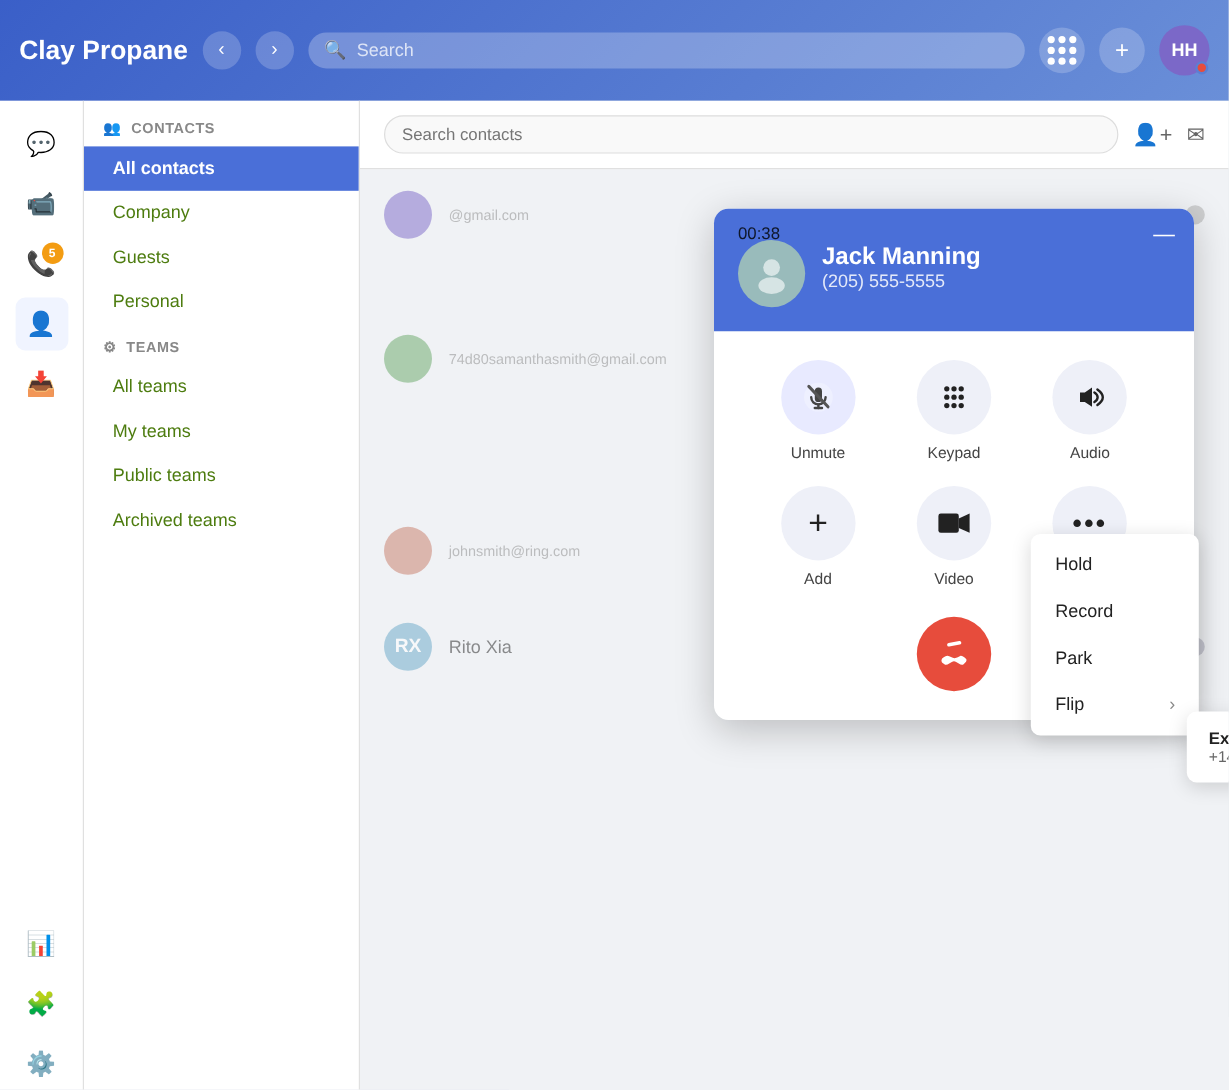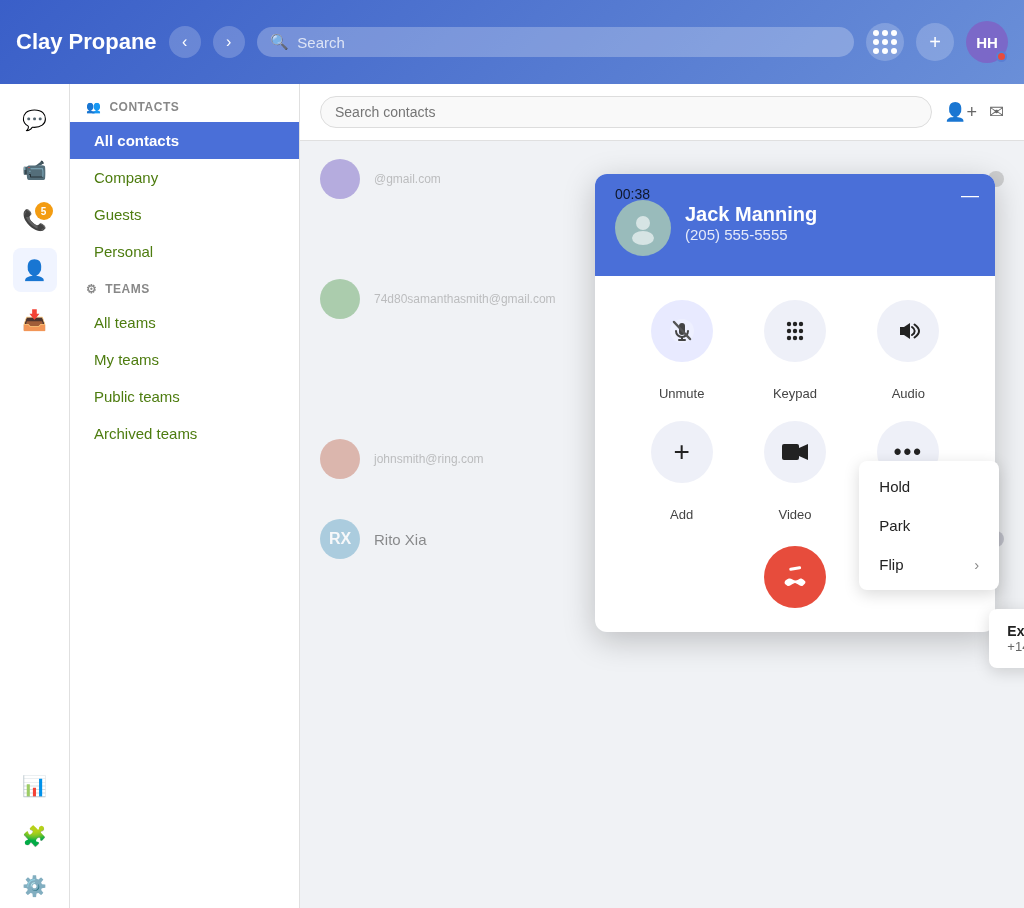--- a/index.html
+++ b/index.html
@@ -49,21 +49,21 @@
     .call-header { background: #4a6fd8; border-radius: 12px 12px 0 0; padding: 16px 20px 20px; display: flex; align-items: center; gap: 14px; position: relative; }
     .call-timer { position: absolute; top: 12px; left: 20px; color: #0f172a; font-size: 14px; font-weight: 500; }
     .call-minimize { position: absolute; top: 12px; right: 16px; color: white; background: none; border: none; font-size: 18px; cursor: pointer; line-height: 1; }
     .caller-avatar-placeholder { width: 56px; height: 56px; border-radius: 50%; background: #9bb; display: flex; align-items: center; justify-content: center; font-size: 22px; color: white; margin-top: 10px; }
     .caller-info { }
     .caller-name { color: white; font-size: 20px; font-weight: 700; }
     .caller-number { color: rgba(255,255,255,0.85); font-size: 15px; }
 
     
     .call-controls { padding: 24px 30px 20px; display: flex; justify-content: space-around; align-items: flex-start; }
-    .ctrl-item { display: flex; flex-direction: column; align-items: center; gap: 24px; cursor: pointer; }
+    .ctrl-item { display: flex; flex-direction: column; align-items: center; gap: 8px; cursor: pointer; }
     .ctrl-circle { width: 62px; height: 62px; border-radius: 50%; background: #eef0f8; display: flex; align-items: center; justify-content: center; font-size: 24px; }
     .ctrl-label { font-size: 13px; color: #444; }
 
     
     .more-controls { padding: 0 30px 16px; display: flex; justify-content: space-around; align-items: flex-start; position: relative; }
     .dropdown-menu { position: absolute; top: 40px; right: -60px; background: white; border-radius: 8px; box-shadow: 0 4px 16px rgba(0,0,0,0.15); z-index: 200; min-width: 140px; padding: 6px 0; text-align: right; }
     .dropdown-item { padding: 11px 20px; font-size: 15px; color: #222; cursor: pointer; display: flex; align-items: center; justify-content: space-between; }
 
     
     .flip-tooltip { position: absolute; top: 188px; right: -220px; background: white; border-radius: 8px; box-shadow: 0 4px 16px rgba(0,0,0,0.15); padding: 14px 18px; min-width: 170px; z-index: 300; }
@@ -270,20 +270,21 @@
               <polygon points="18,8 27,4 27,20 18,16" fill="#222"></polygon>
             </svg>
           </div>
           <span class="ctrl-label">Video</span>
         </div>
         <div class="ctrl-item" style="position:relative;">
           <div class="ctrl-circle" style="font-size:22px;font-weight:700;color:#222;letter-spacing:2px;">•••</div>
 
           <div class="dropdown-menu">
             <div class="dropdown-item">Hold</div>
+            <div class="dropdown-item">Record</div>
             <div class="dropdown-item">Park</div>
             <div class="dropdown-item">
               <span>Flip</span>
               <span style="color:#888;">›</span>
             </div>
           </div>
 
           <div class="flip-tooltip">
             <div class="flip-phone-label">Existing Phone</div>
             <div class="flip-phone-number">+14099992234</div>

